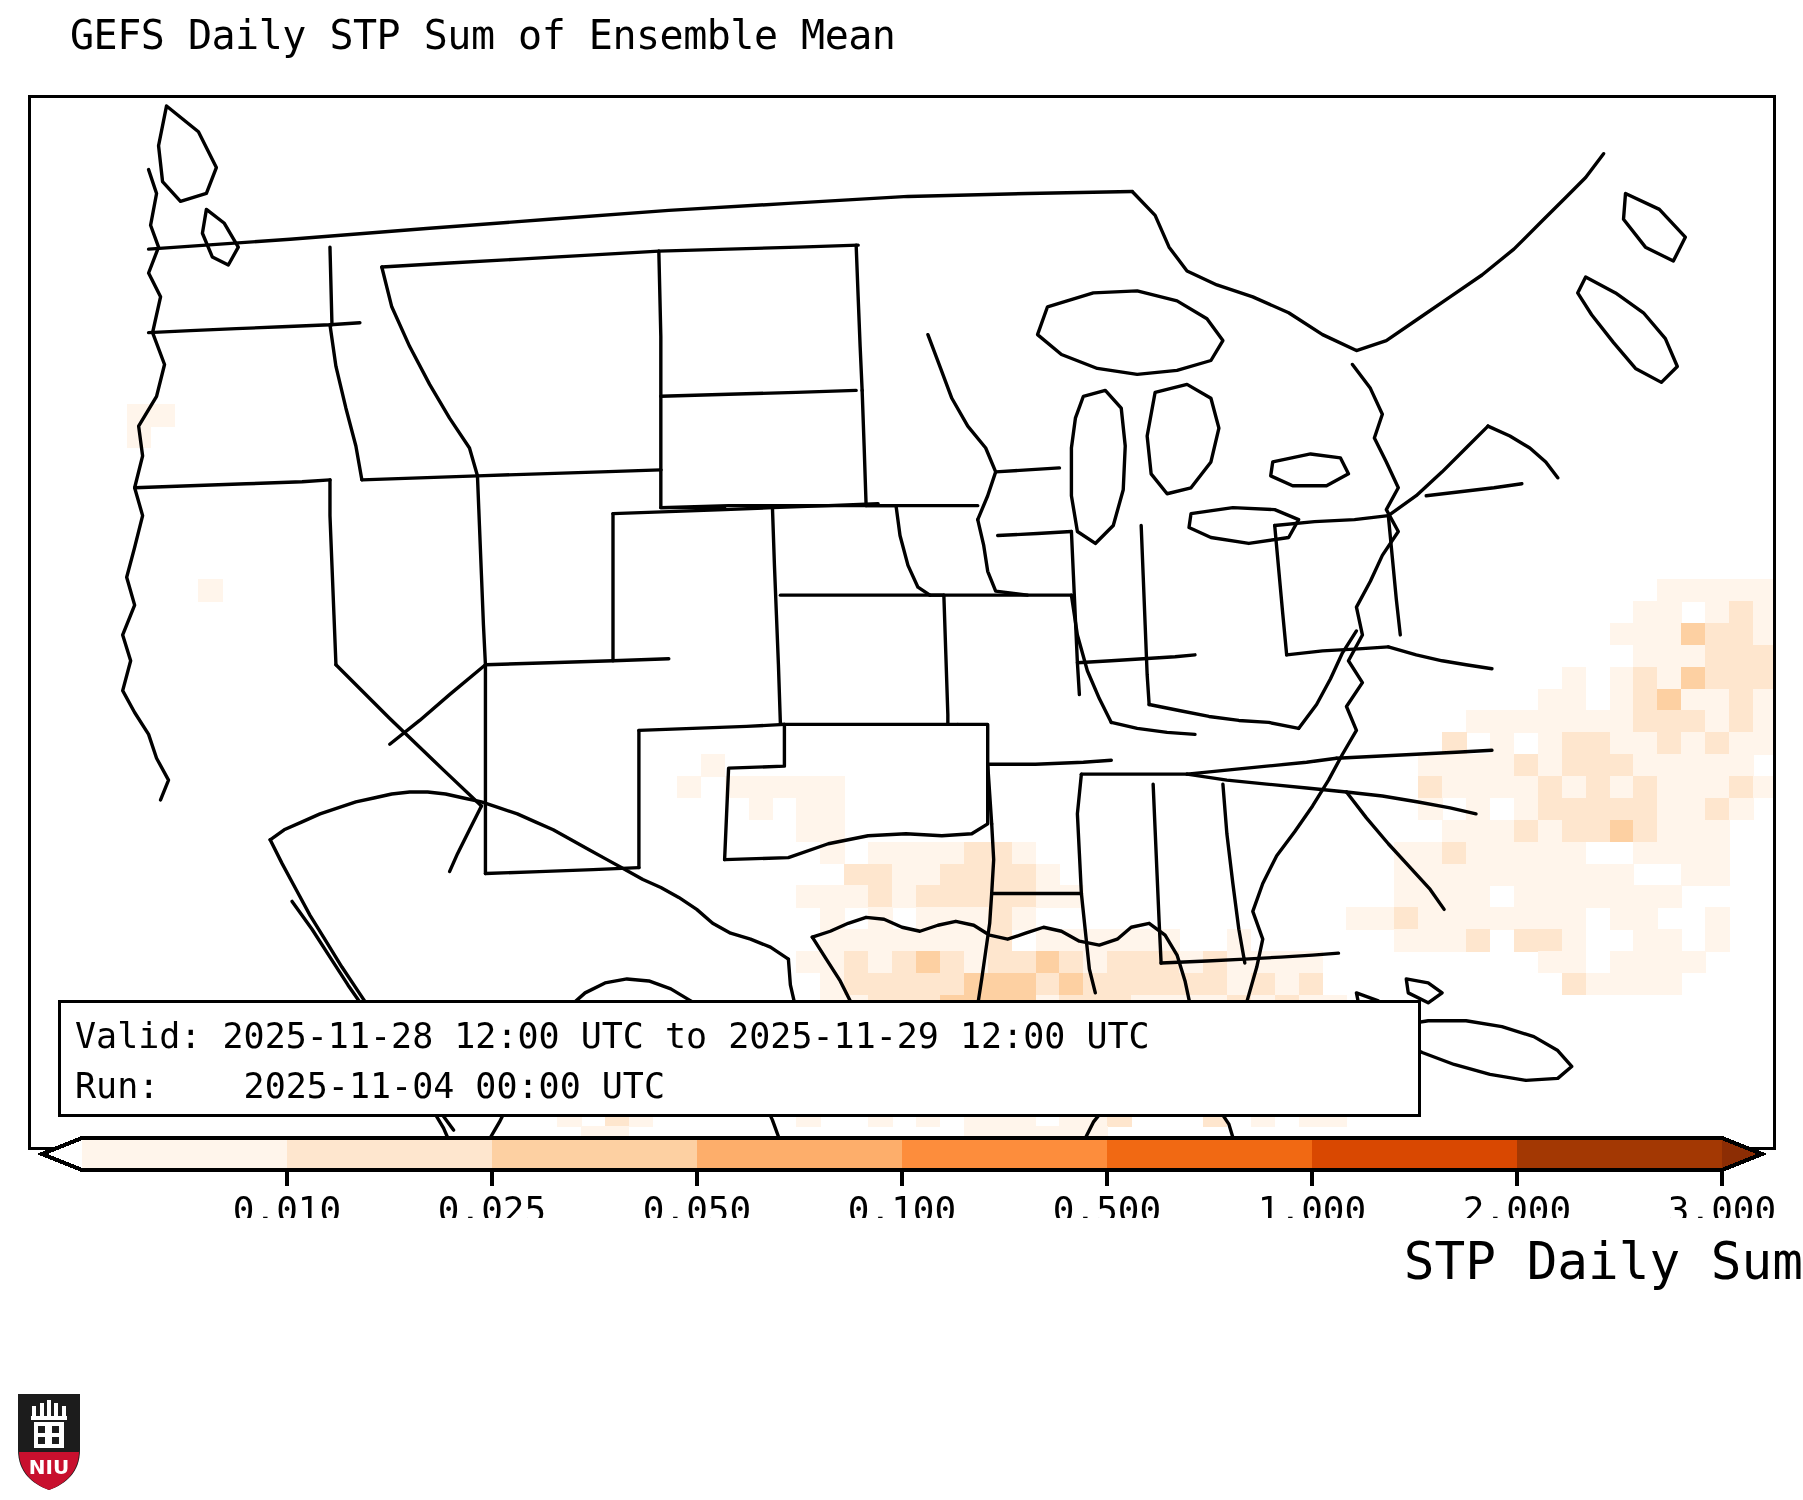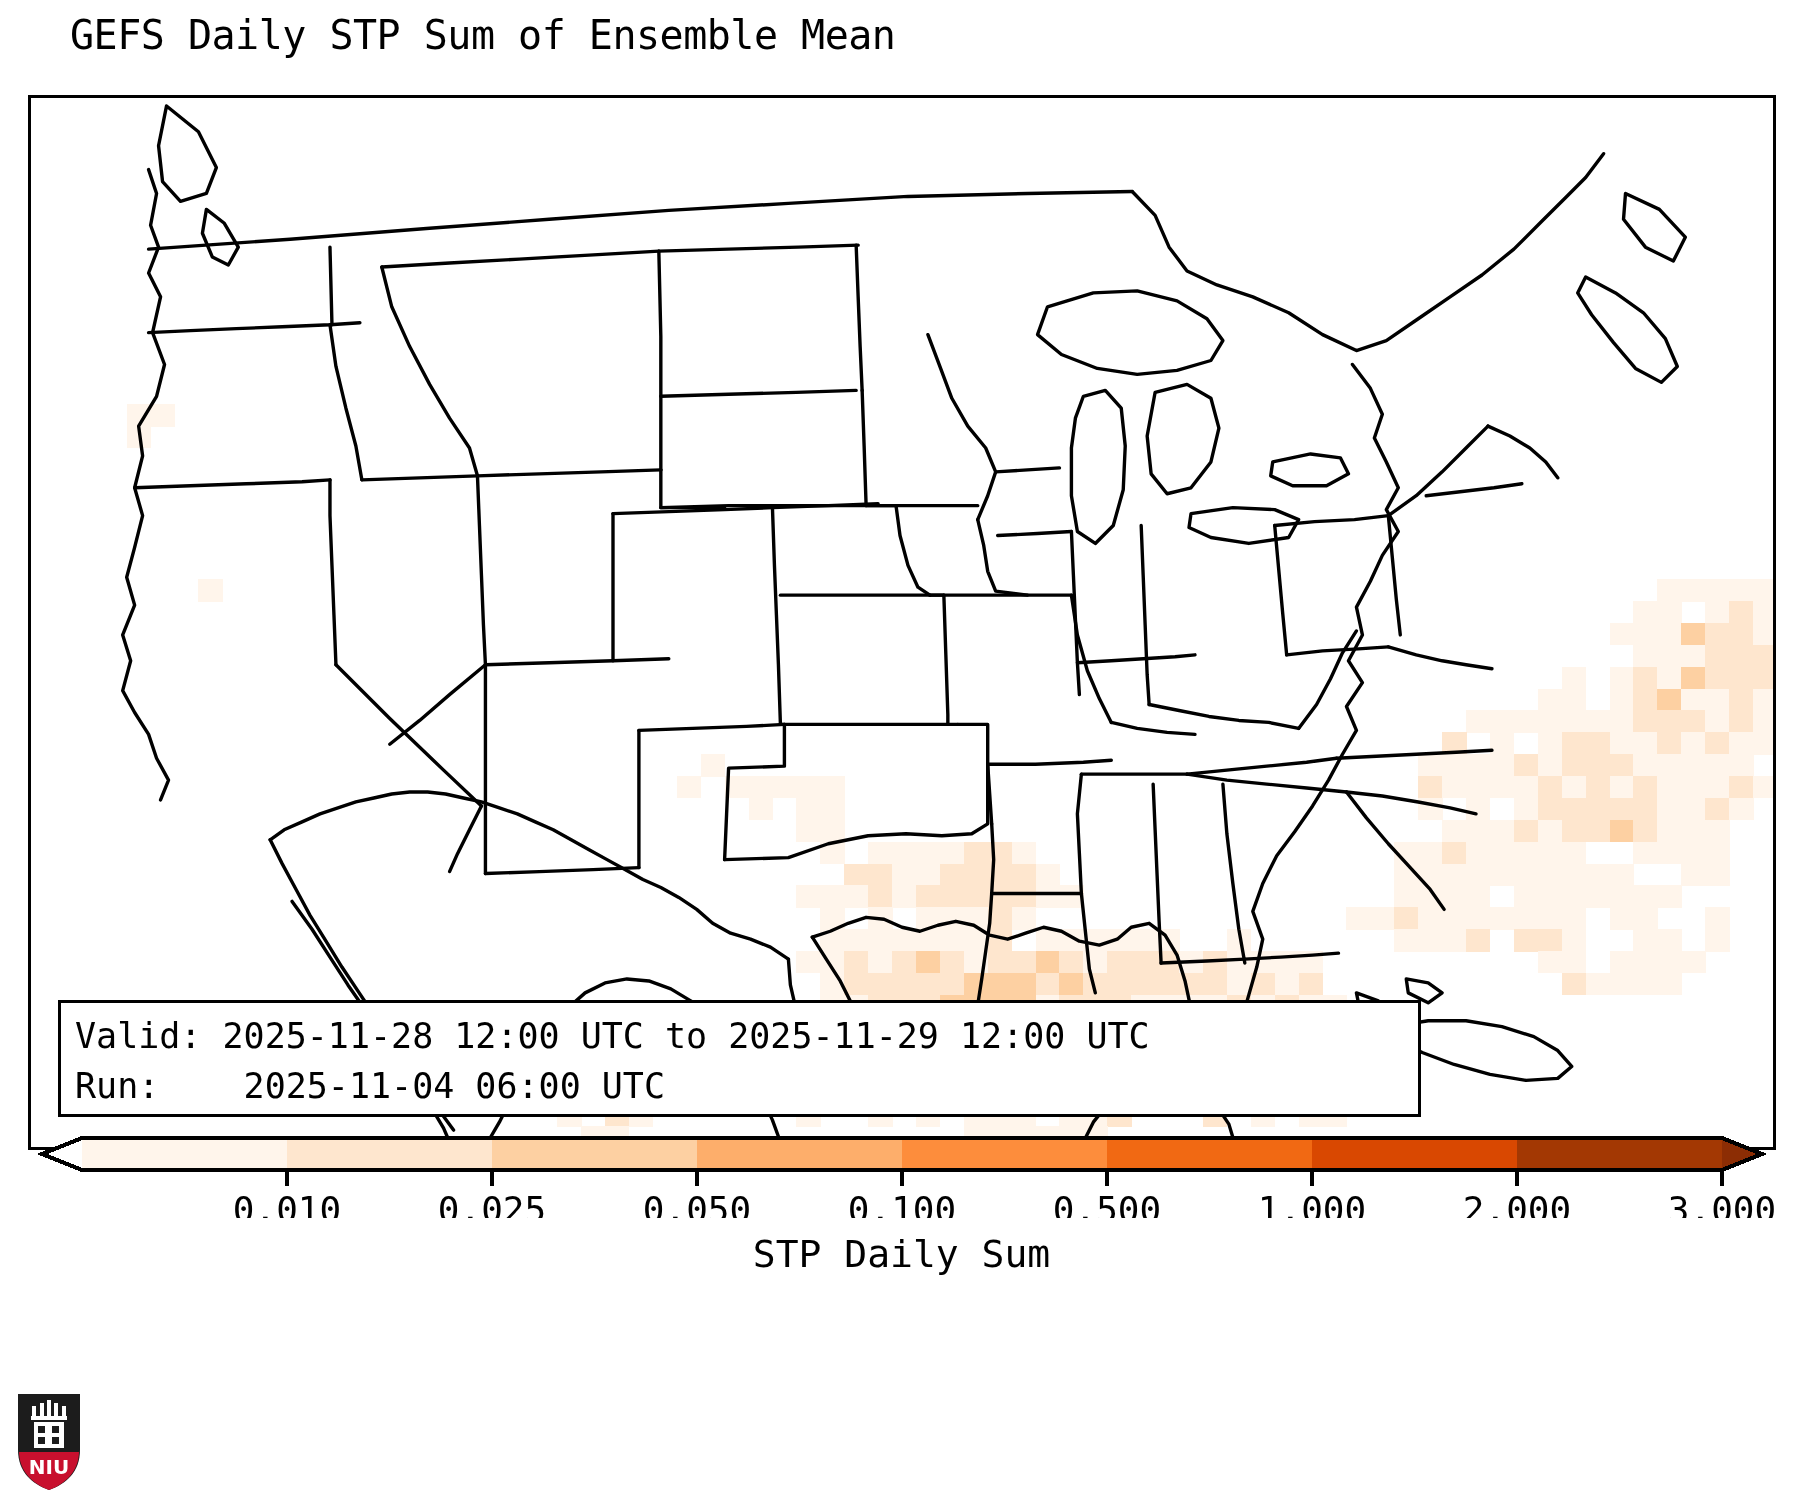--- a/index.html
+++ b/index.html
@@ -37,22 +37,22 @@
   
   #colorbar-wrap{
     position:absolute;left:0px;top:1128px;width:1803px;height:90px;z-index:7;
   }
   #colorbar-svg{display:block;}
   .cb-tick-label{
     font-family:"DejaVu Sans Mono","Liberation Mono",monospace;
     font-size:36px;fill:#000;
   }
   #colorbar-title{
-    position:absolute;left:0;top:1232px;width:1803px;text-align:center;
-    font-size:38px;color:#000;white-space:pre;
+    position:absolute;left:0;top:1232px;width:1803px;text-align:right;
+    font-size:51px;color:#000;white-space:pre;
     font-family:"DejaVu Sans Mono","Liberation Mono",monospace;
   }
 
   
   #niu-logo{position:absolute;left:14px;top:1392px;width:70px;height:100px;z-index:8;}
 </style>
 </head>
 <body>
 
 <div id="page-title">GEFS Daily STP Sum of Ensemble Mean</div>
@@ -604,21 +604,21 @@
     <path d="M1400 400 L1434 396 L1468 392 L1496 388"></path>
     <path d="M1362 552 L1390 560 L1416 566 L1440 570 L1466 574"></path>
     <path d="M1462 330 L1484 340 L1504 352 L1520 366 L1532 382"></path>
     <path d="M968 376 L1000 374 L1032 372"></path>
     <path d="M1050 568 L1084 566 L1116 564 L1148 562 L1168 560"></path>
   </svg>
 </div>
 
 <div id="info-box">
   <div class="info-line">Valid: 2025-11-28 12:00 UTC to 2025-11-29 12:00 UTC</div>
-  <div class="info-line">Run:    2025-11-04 06:00 UTC</div>
+  <div class="info-line">Run:    2025-11-04 00:00 UTC</div>
 </div>
 
 <div id="colorbar-wrap">
   <svg id="colorbar-svg" width="1803" height="90" viewBox="0 0 1803 90" shape-rendering="crispEdges">
     <g id="cb-segments">
         <path d="M82 10 L42 26 L82 42 Z" fill="#ffffff"></path>
         <rect x="82" y="10" width="205.6" height="32" fill="#fff5eb"></rect>
         <rect x="287" y="10" width="205.6" height="32" fill="#fee6ce"></rect>
         <rect x="492" y="10" width="205.6" height="32" fill="#fdd0a2"></rect>
         <rect x="697" y="10" width="205.6" height="32" fill="#fdae6b"></rect>

